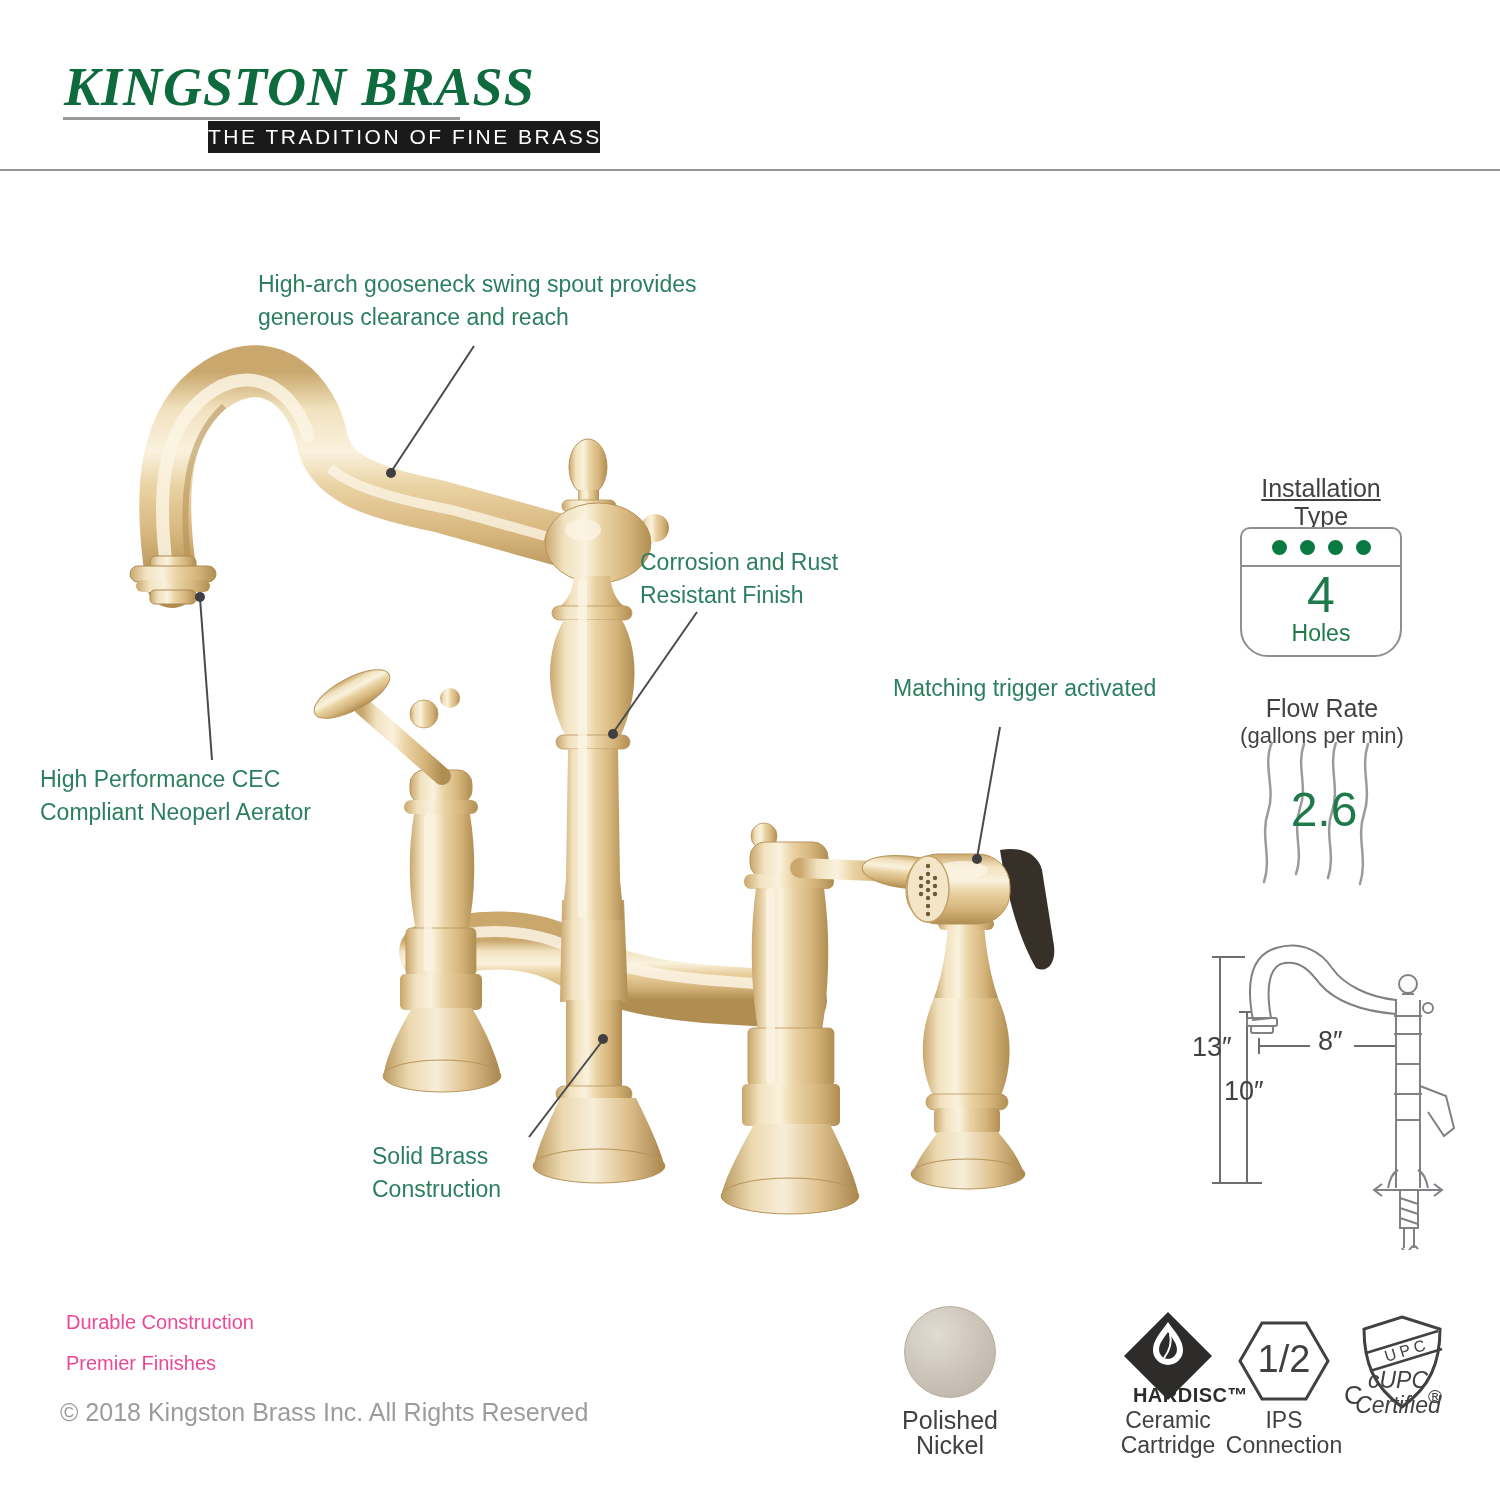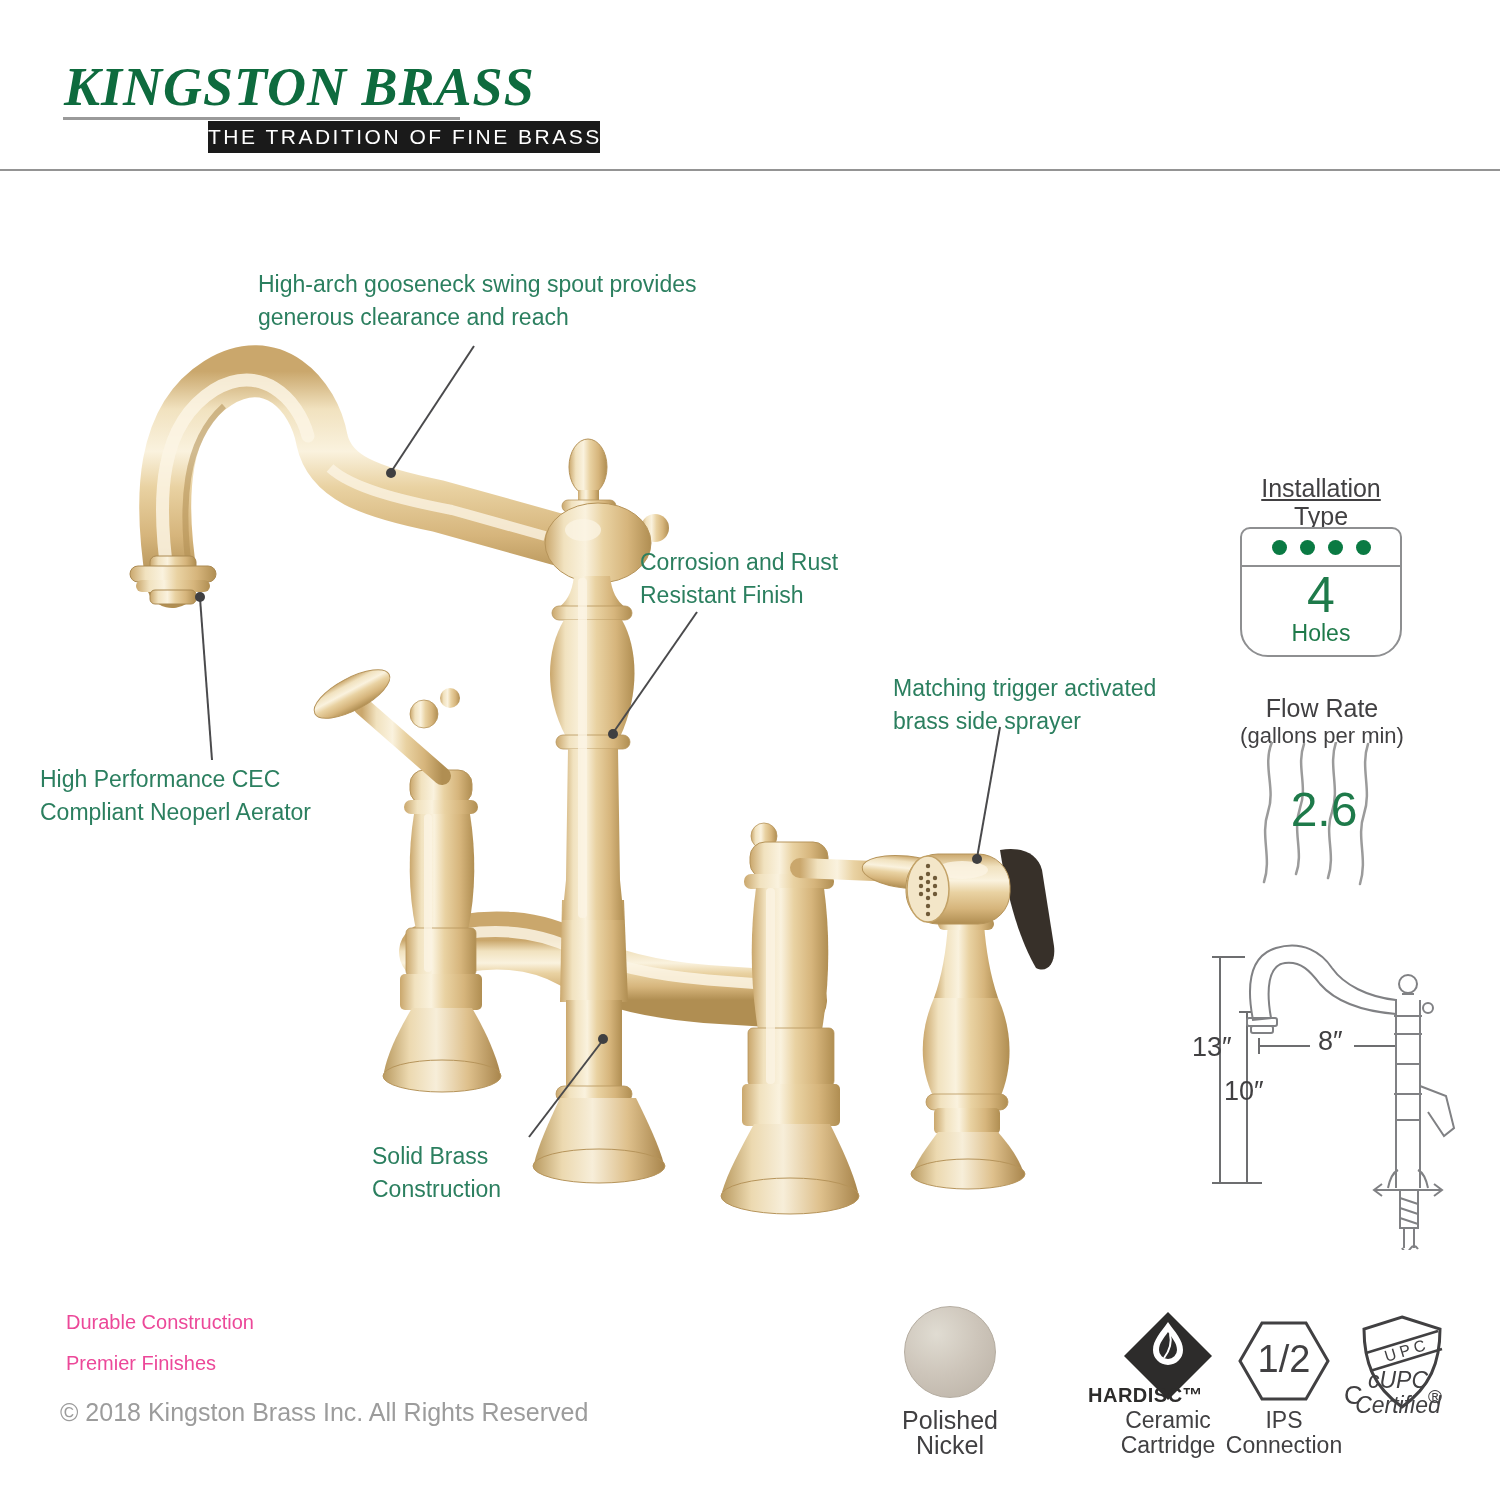--- a/index.html
+++ b/index.html
@@ -19,21 +19,21 @@
   .holes-band{height:36px;border-bottom:2.5px solid #8e8f91;display:flex;align-items:center;
               justify-content:center;gap:13px;}
   .hole-dot{width:15px;height:15px;border-radius:50%;background:#0a7a43;}
   .holes-num{font-size:50px;line-height:52px;color:#1e7a4a;text-align:center;margin-top:2px;}
   .holes-label{font-size:23px;color:#1e7a4a;text-align:center;line-height:24px;}
   .flow-value{font-size:48px;color:#1e7a4a;text-align:center;}
   .dim-label{font-size:27px;color:#414042;white-space:nowrap;}
   .feature{font-size:20px;color:#ec4899;white-space:nowrap;}
   .copyright{font-size:25px;color:#9c9c9c;white-space:nowrap;}
   .badge-label{font-size:23px;line-height:25px;color:#414042;text-align:center;width:160px;}
-  .hardisc-word{font-size:20px;font-weight:bold;color:#2d2c2b;text-align:left;width:160px;
+  .hardisc-word{font-size:20px;font-weight:bold;color:#2d2c2b;text-align:right;width:160px;
                 letter-spacing:.5px;}
   .half-val{font-size:38px;color:#414042;text-align:center;width:96px;}
   .nickel-circle{width:92px;height:92px;border-radius:50%;
                  background:radial-gradient(circle at 35% 30%,#e0dcd2 0%,#cdc5ba 48%,#b9b0a4 100%);
                  border:1px solid #b5ada1;box-sizing:border-box;}
   .shield-c{font-size:26px;color:#414042;}
   .shield-r{font-size:19px;color:#414042;}
 </style>
 </head>
 <body>
@@ -205,21 +205,20 @@
   <div class="abs ann" style="left:258px;top:268px;">
     <div>High-arch gooseneck swing spout provides</div>
     <div>generous clearance and reach</div>
   </div>
   <div class="abs ann" style="left:640px;top:546px;">
     <div>Corrosion and Rust</div>
     <div>Resistant Finish</div>
   </div>
   <div class="abs ann" style="left:893px;top:652px;margin-top:20px;">
     <div>Matching trigger activated</div>
-    <div>brass side sprayer</div>
   </div>
   <div class="abs ann" style="left:40px;top:763px;">
     <div>High Performance CEC</div>
     <div>Compliant Neoperl Aerator</div>
   </div>
   <div class="abs ann" style="left:372px;top:1140px;">
     <div>Solid Brass</div>
     <div>Construction</div>
   </div>
 

